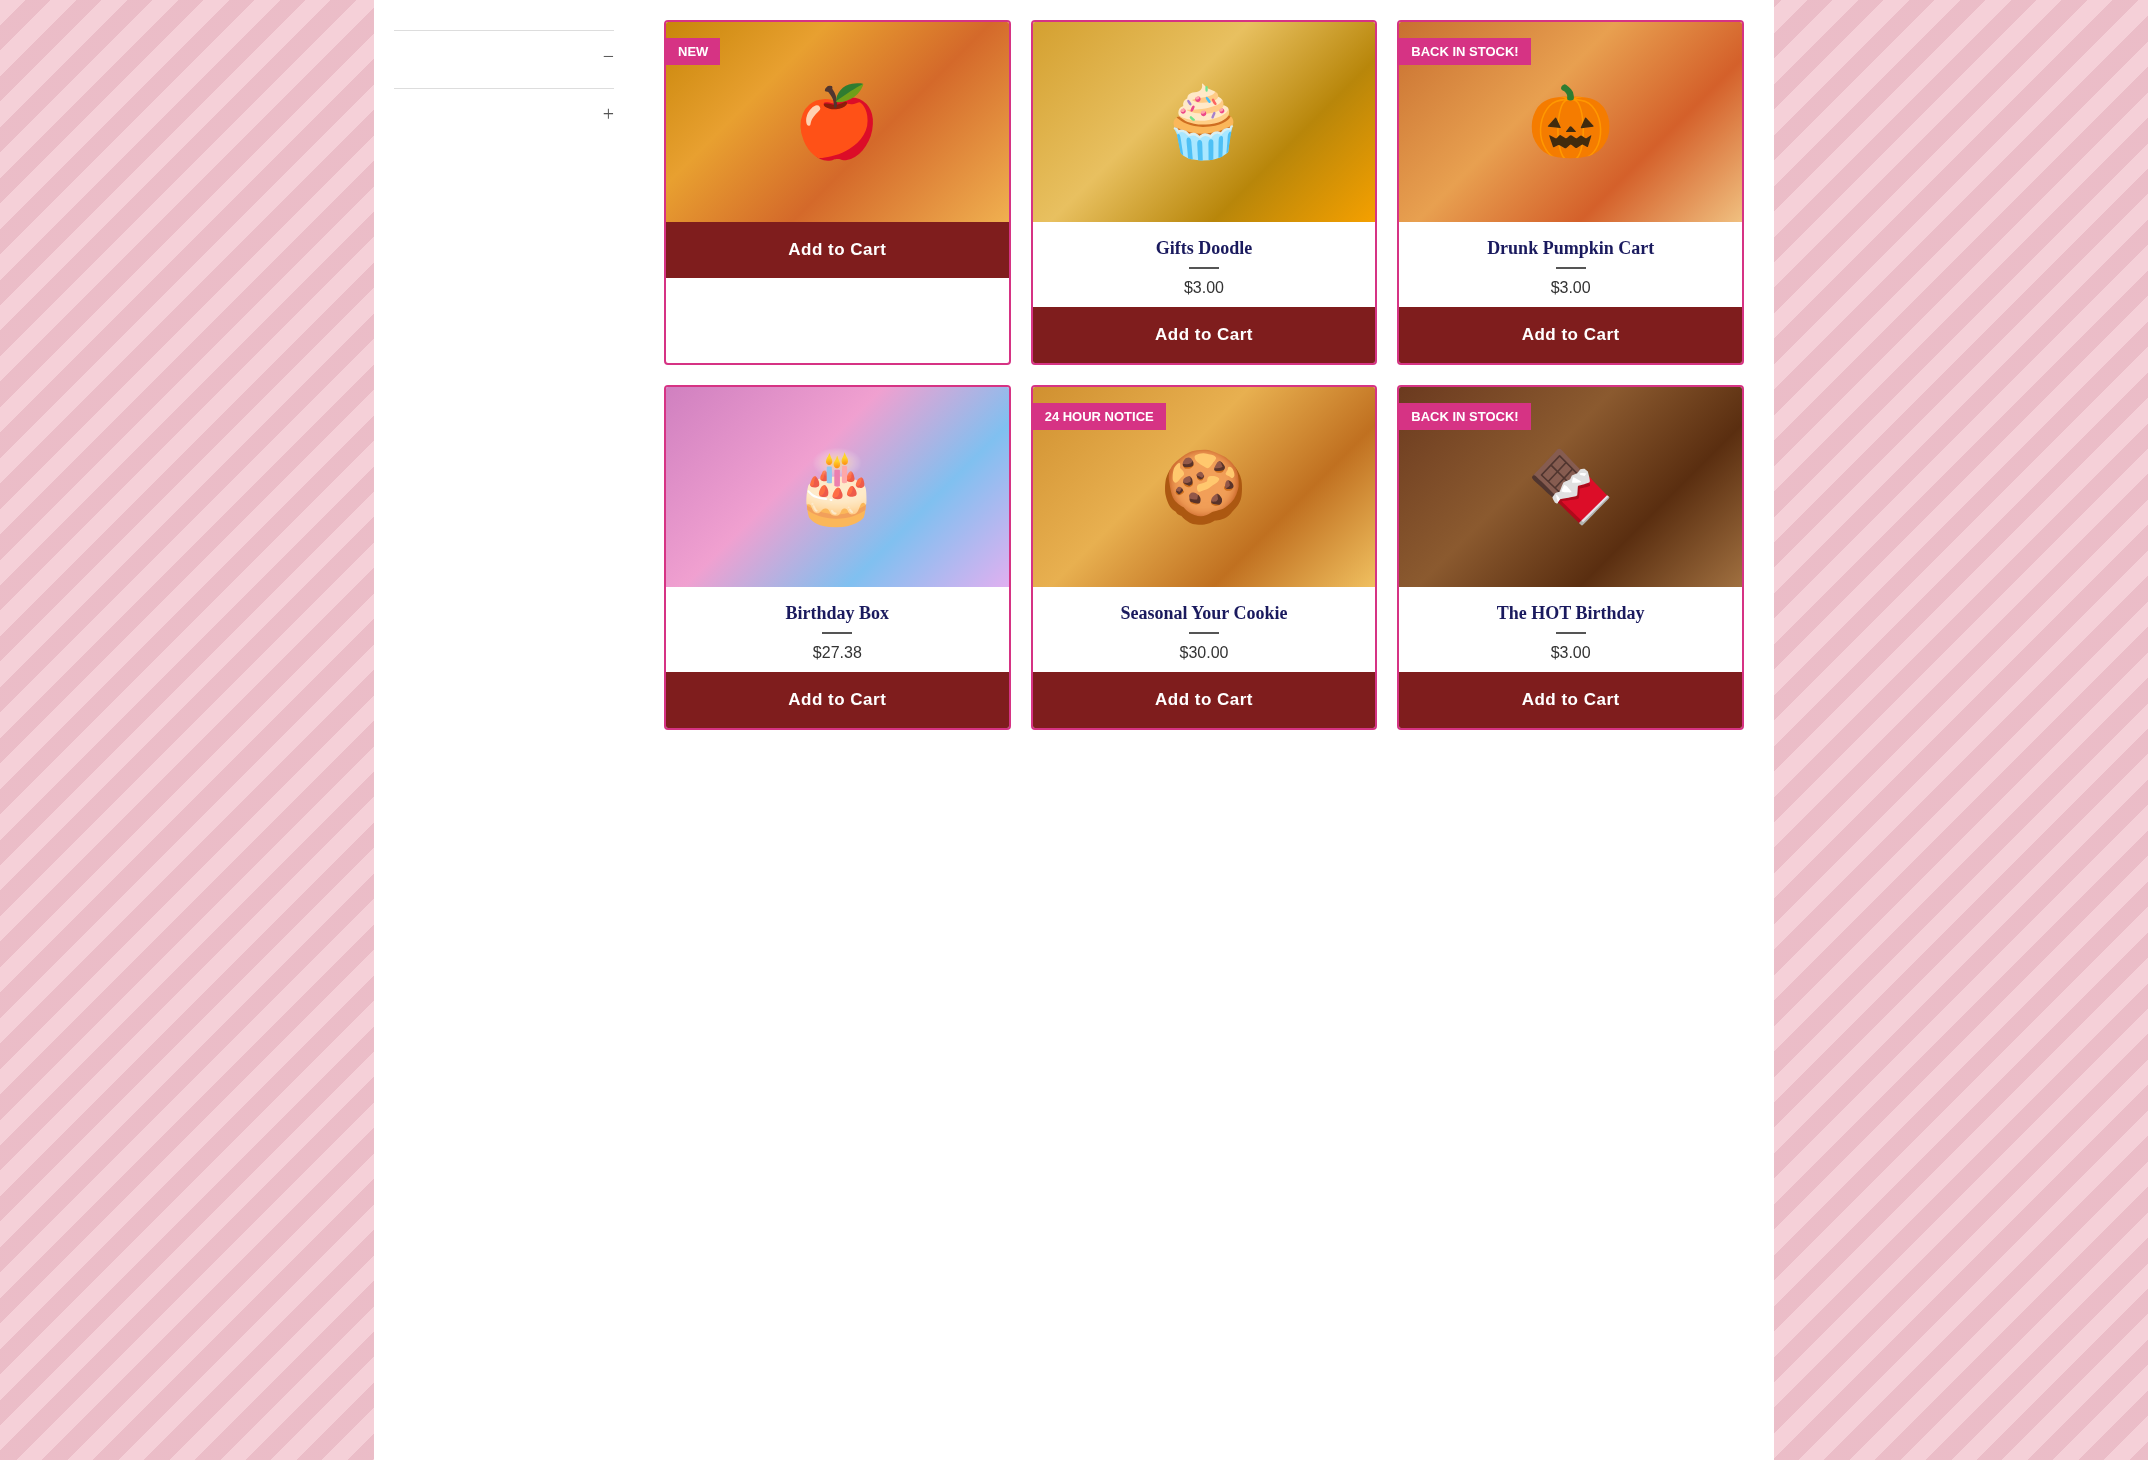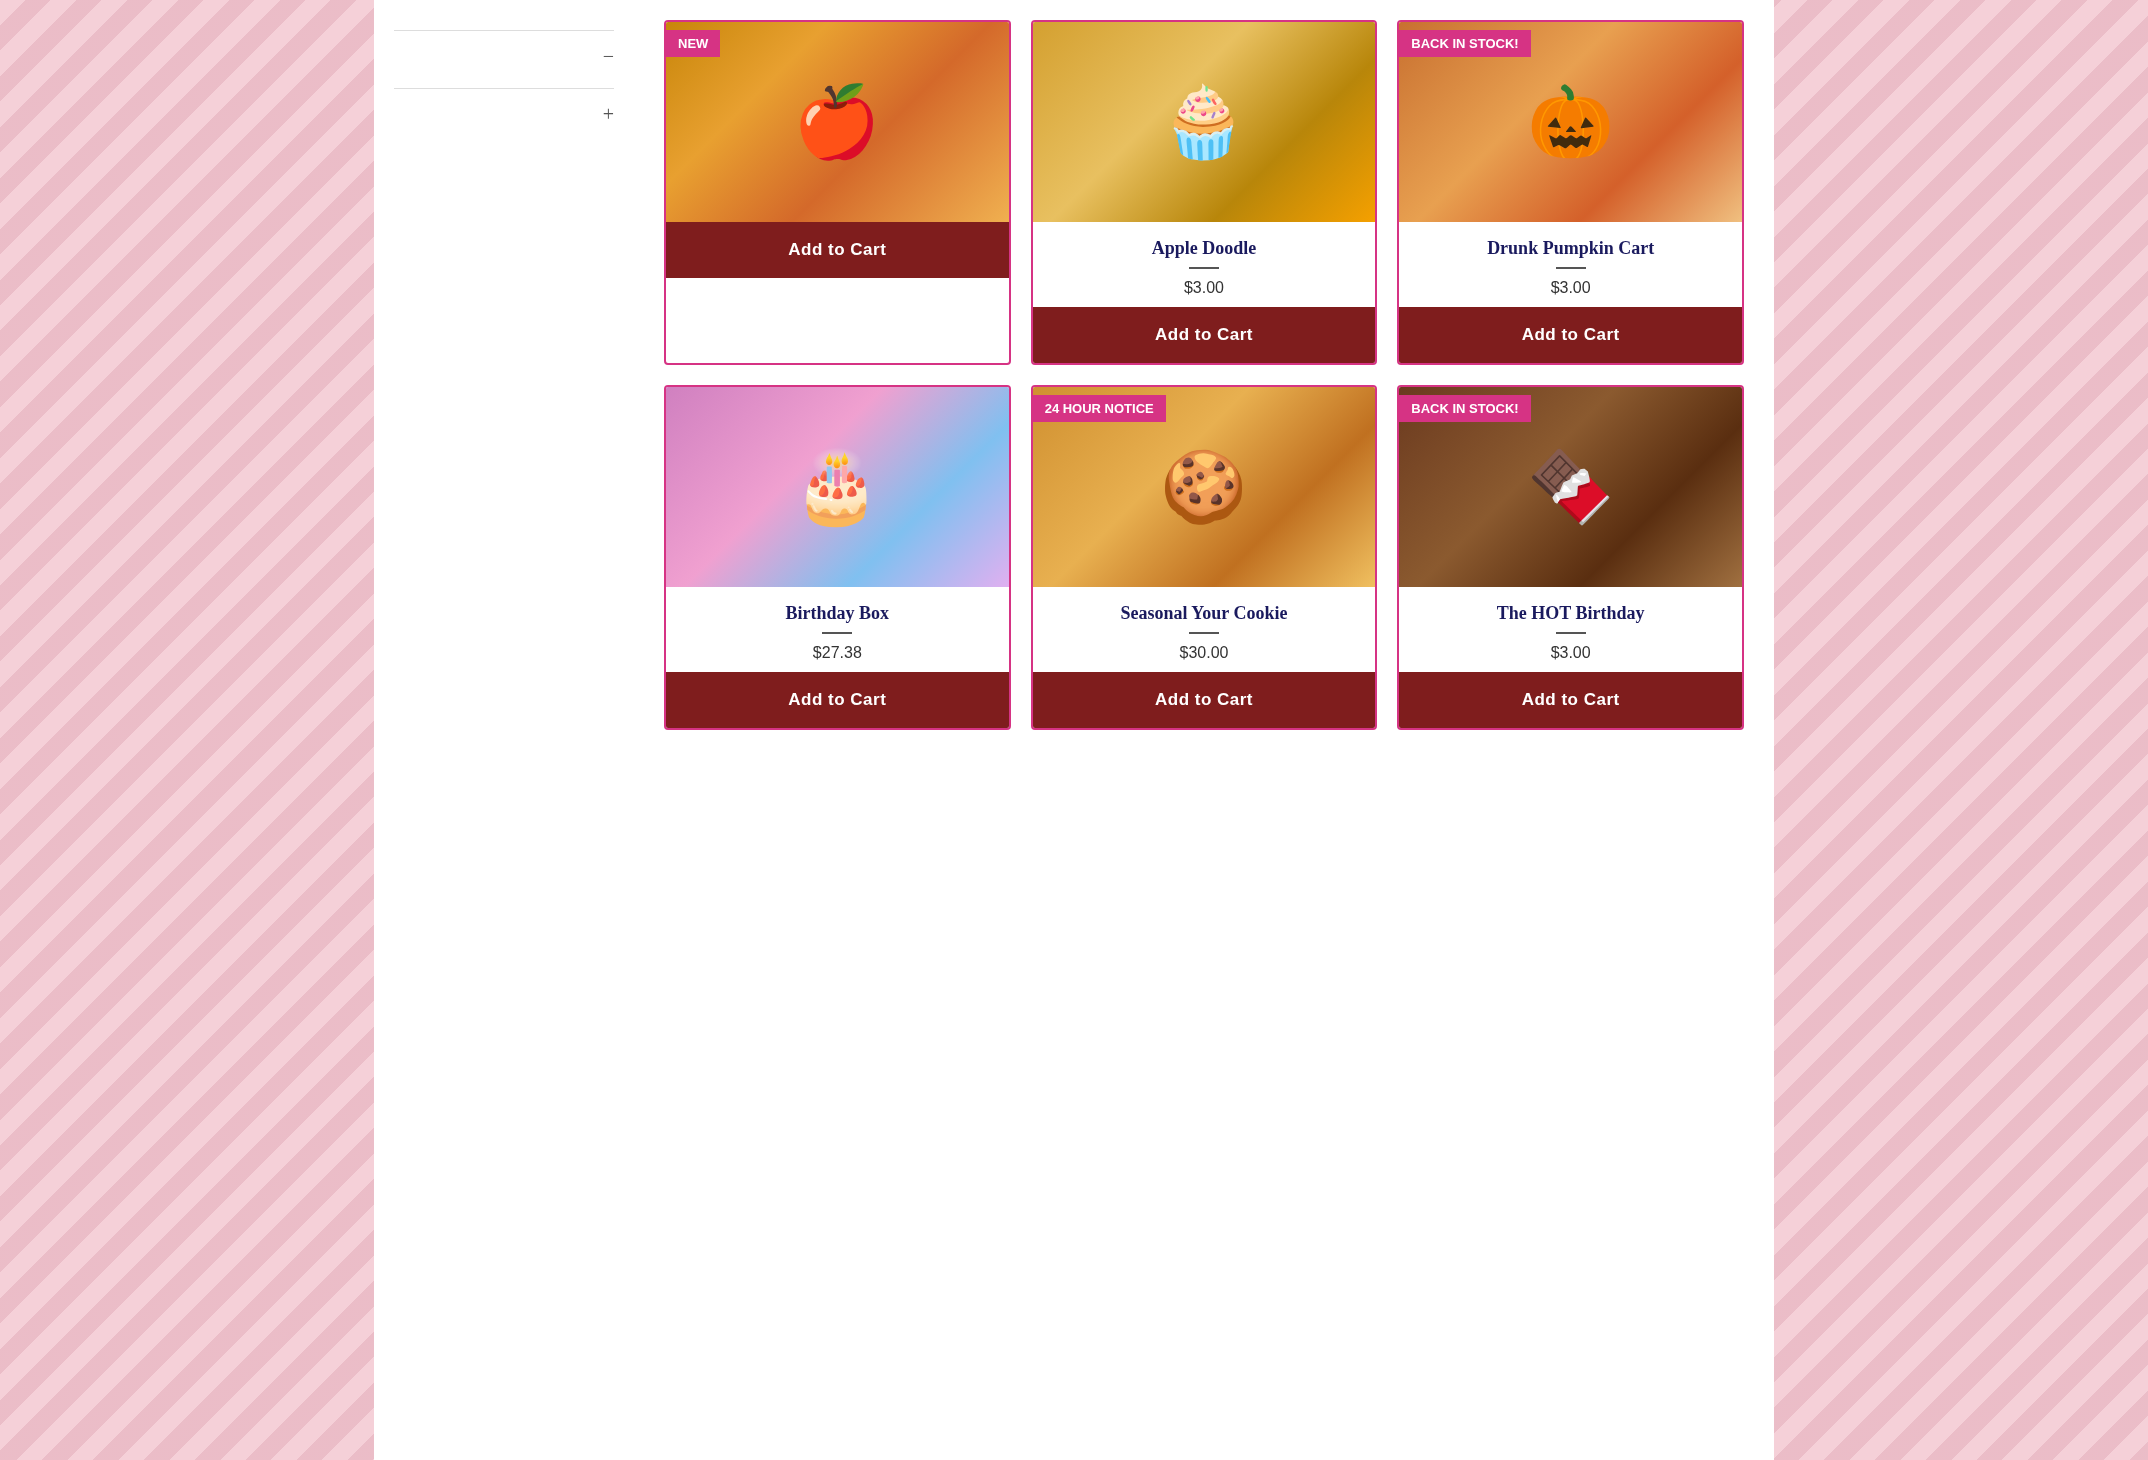--- a/index.html
+++ b/index.html
@@ -117,21 +117,21 @@
 
     .product-image-wrapper {
       position: relative;
       width: 100%;
       height: 200px;
       overflow: hidden;
     }
 
     .product-badge {
       position: absolute;
-      top: 8px;
+      top: 16px;
       left: 0;
       background: #d63384;
       color: white;
       font-size: 13px;
       font-weight: bold;
       padding: 6px 12px;
       font-family: Arial, sans-serif;
       text-transform: uppercase;
     }
 
@@ -250,21 +250,21 @@
       <button class="add-to-cart-btn">Add to Cart</button>
     </div>
         <div class="product-card">
       <div class="product-image-wrapper">
         <div class="food-img img-apple-doodle">
           <span style="font-size:70px;">🧁</span>
         </div>
 
       </div>
       <div class="product-info">
-        <div class="product-name">Apple Doodle</div>
+        <div class="product-name">Gifts Doodle</div>
         <div class="product-divider"></div>
         <div class="product-price">$3.00</div>
       </div>
       <button class="add-to-cart-btn">Add to Cart</button>
     </div>
         <div class="product-card">
       <div class="product-image-wrapper">
         <div class="food-img img-drunk-pumpkin">
           <span style="font-size:70px;">🎃</span>
         </div>

